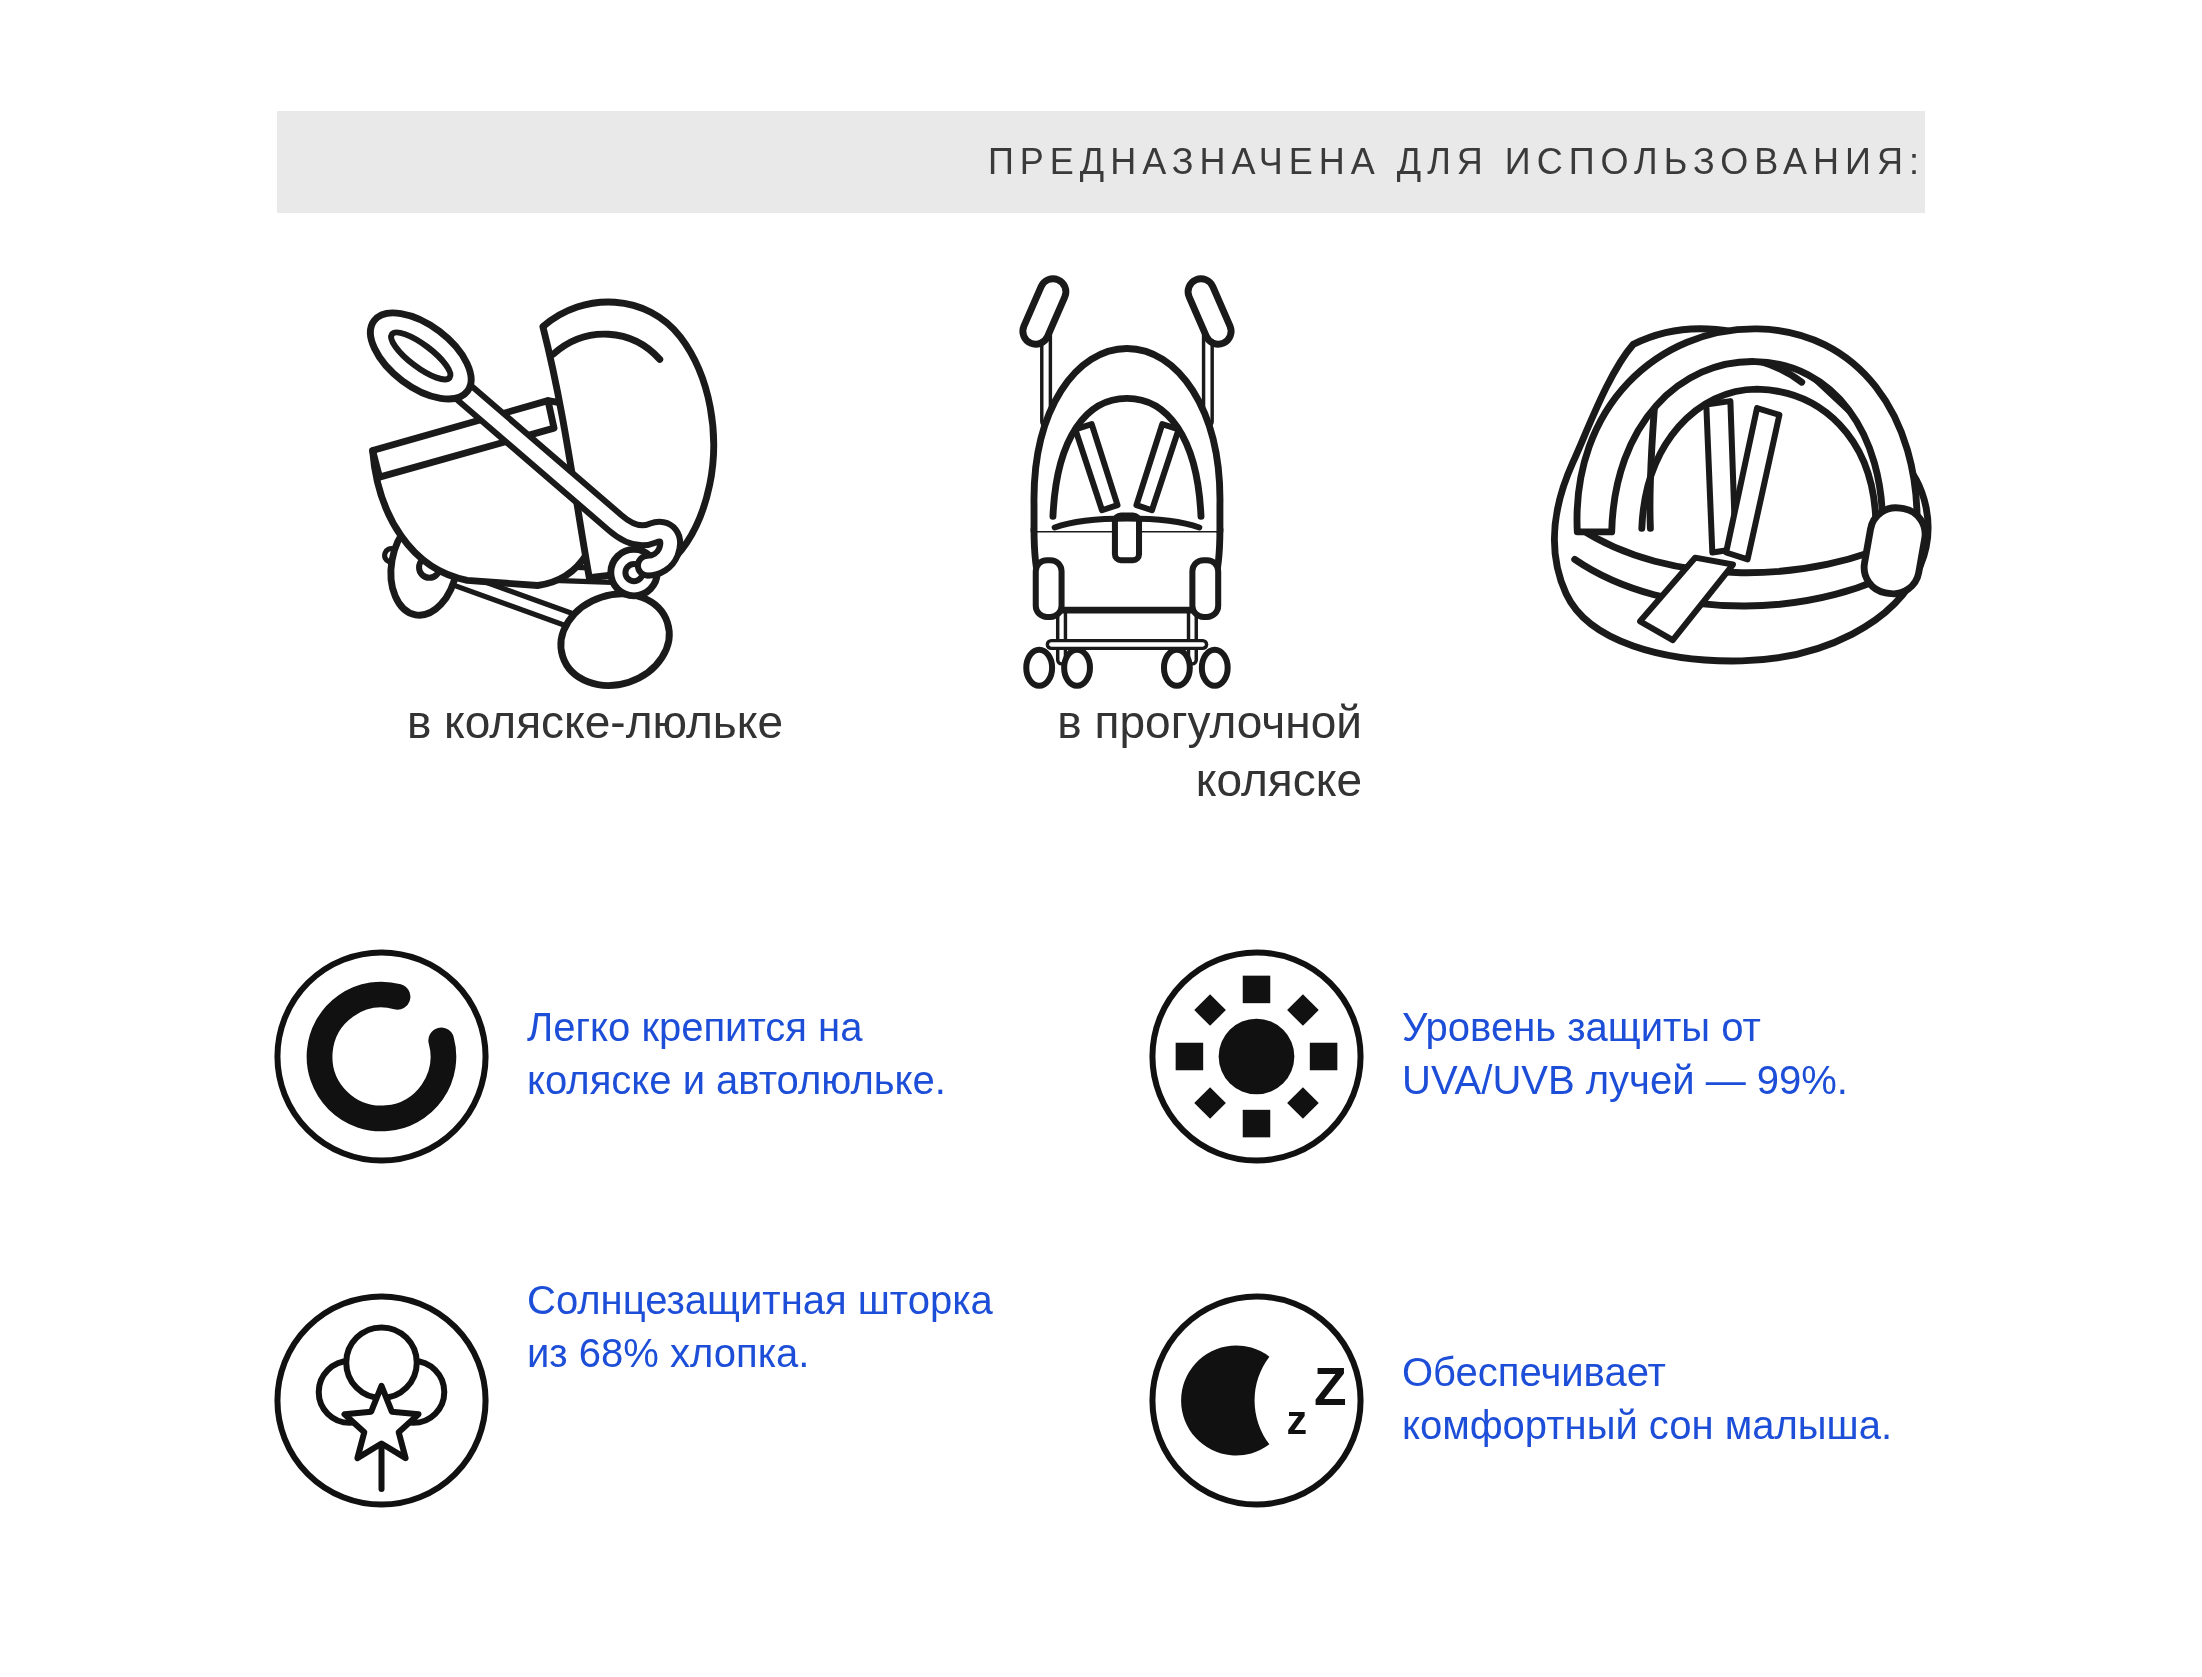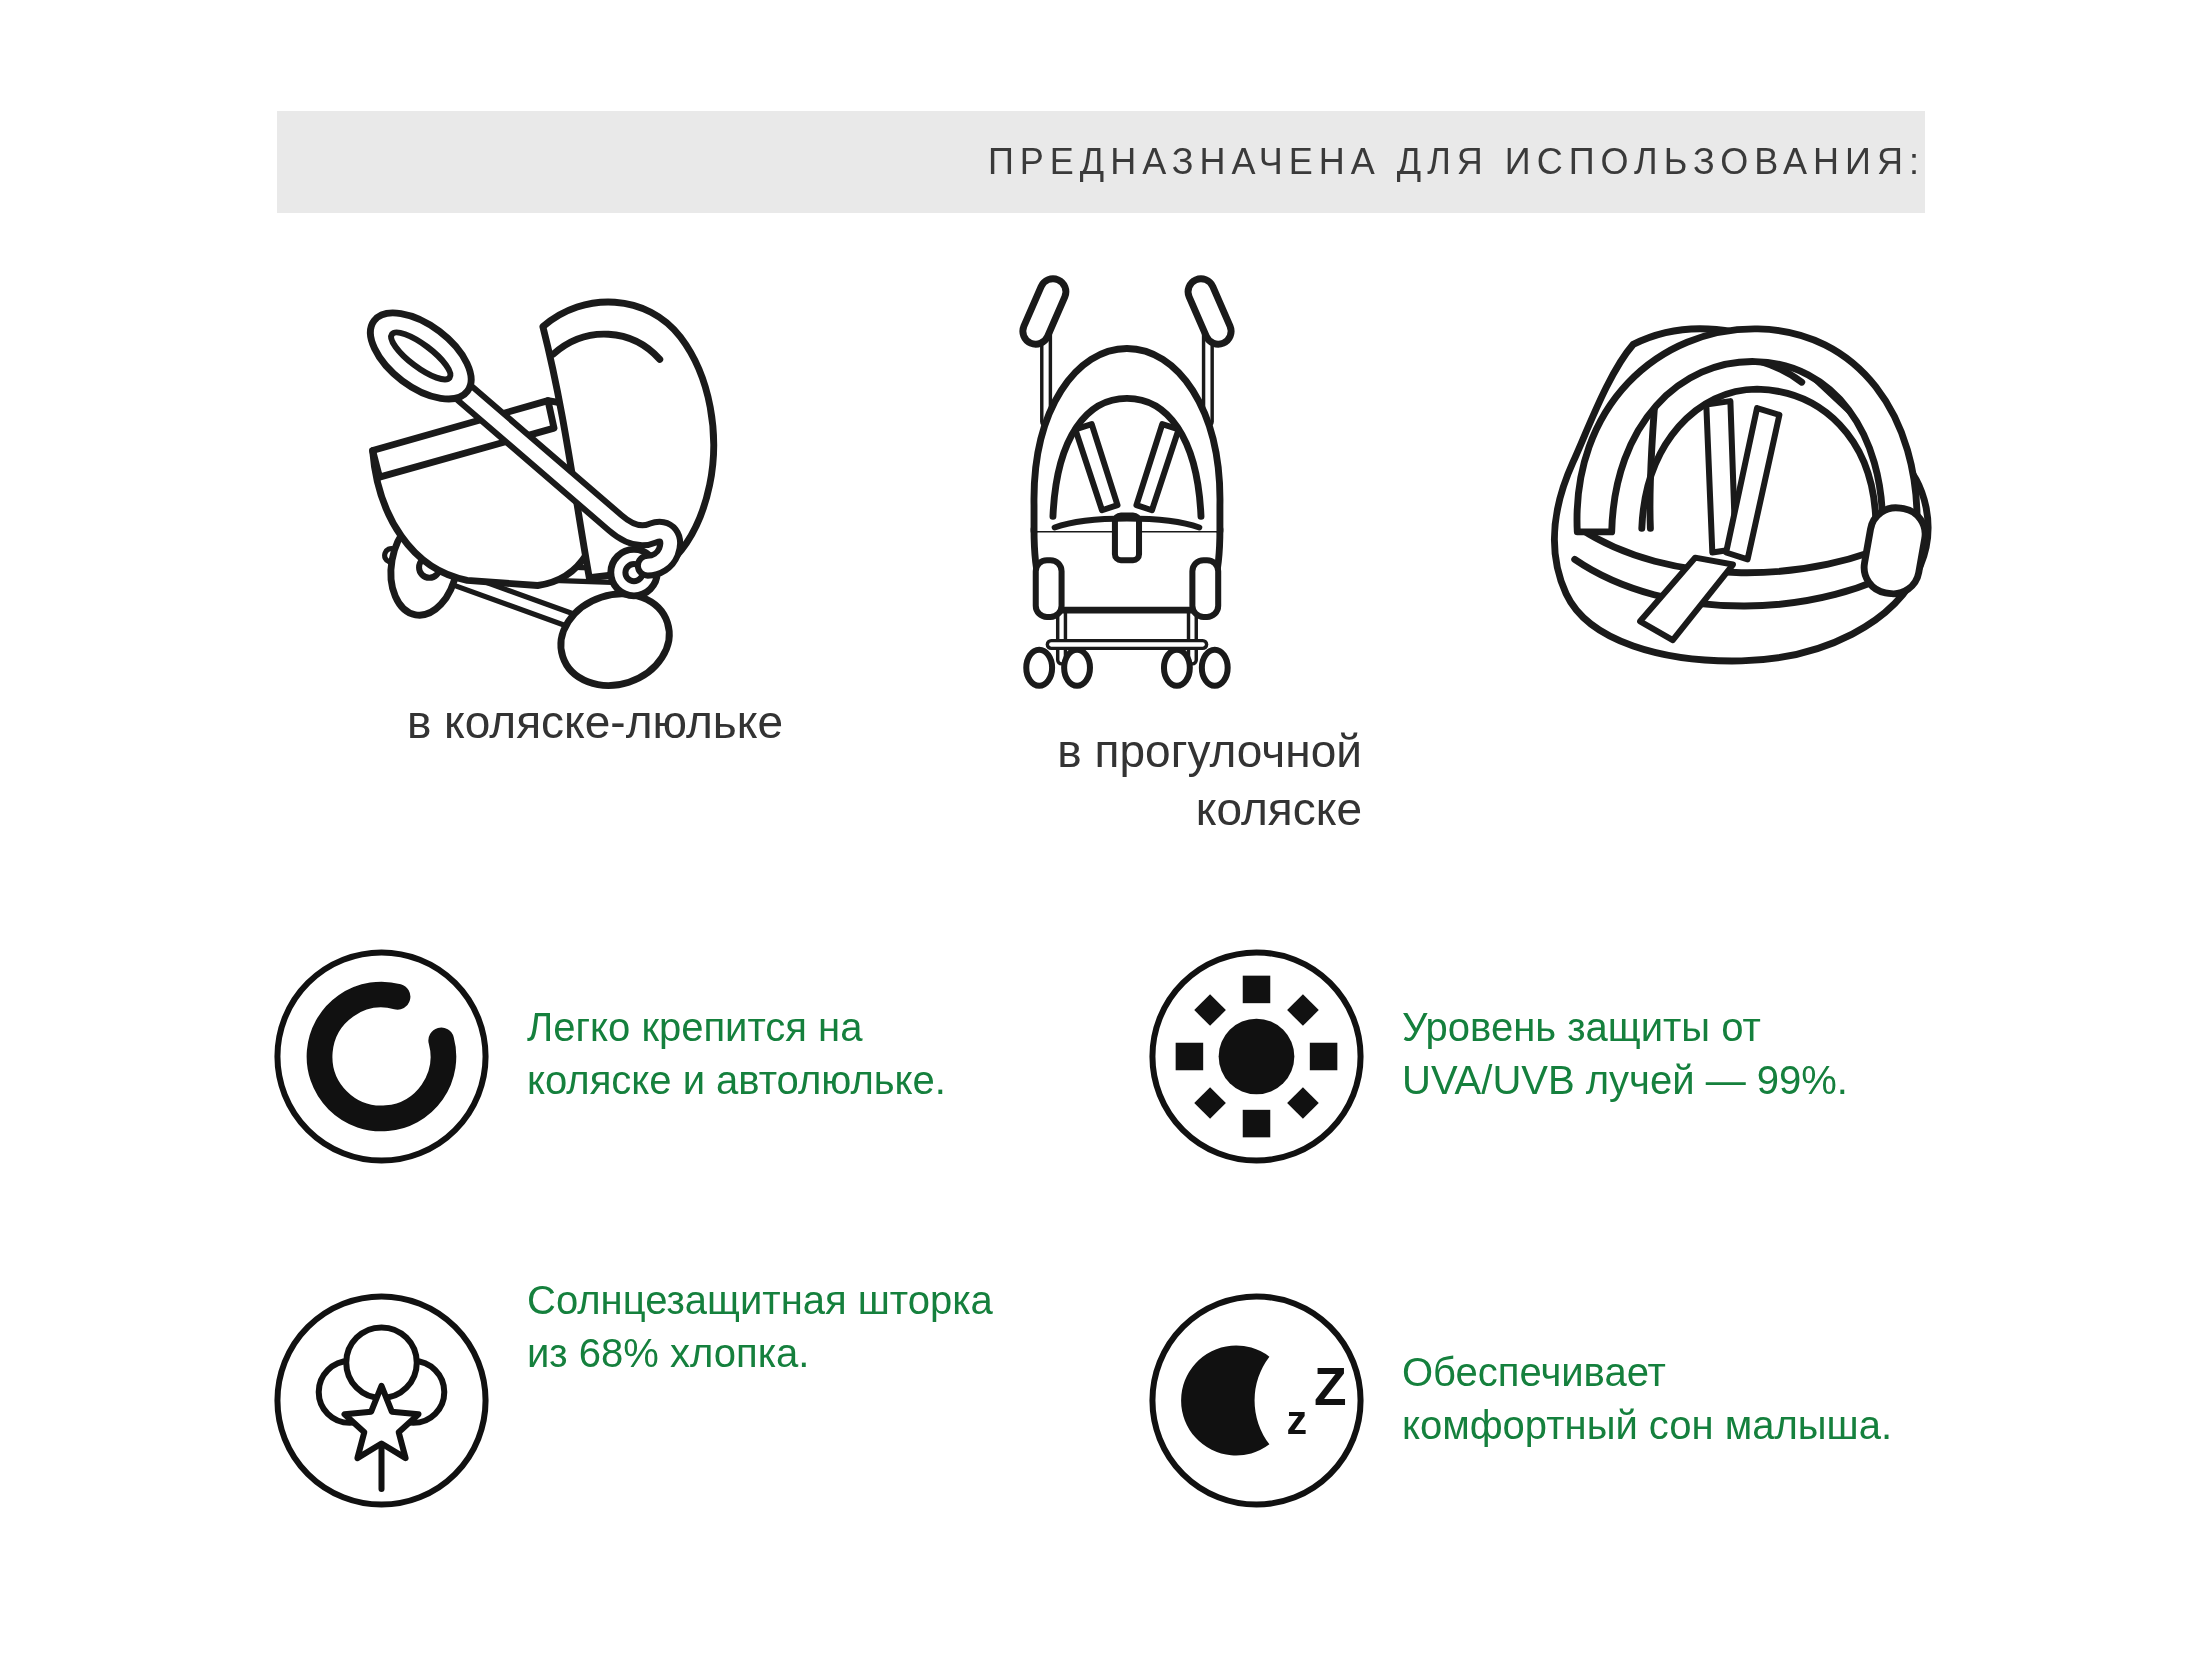--- a/index.html
+++ b/index.html
@@ -4,21 +4,21 @@
 <style>
   html,body{margin:0;padding:0;}
   body{width:2203px;height:1678px;background:#ffffff;font-family:"Liberation Sans",sans-serif;position:relative;overflow:hidden;}
   .canvas{position:absolute;left:0;top:0;width:2203px;height:1678px;background:#ffffff;}
   .banner{position:absolute;left:277px;top:111px;width:1648px;height:102px;background:#e9e9e9;display:flex;align-items:center;justify-content:flex-end;}
   .banner-title{font-size:36px;letter-spacing:6px;color:#3a3a3a;white-space:nowrap;}
   .illu{position:absolute;}
   .caption{position:absolute;text-align:right;font-size:46px;line-height:58px;color:#333333;}
   .caption span{display:block;}
   .feat-icon{position:absolute;width:215px;height:215px;}
-  .feat-text{position:absolute;font-size:40px;line-height:53px;color:#15803d;}
+  .feat-text{position:absolute;font-size:40px;line-height:53px;color:#1d4ed8;}
   .feat-text span{display:block;white-space:nowrap;}
   svg{display:block;}
 </style>
 </head>
 <body>
 
 <div class="canvas">
 
   <div class="banner">
     <span class="banner-title">ПРЕДНАЗНАЧЕНА ДЛЯ ИСПОЛЬЗОВАНИЯ:</span>
@@ -86,21 +86,21 @@
         <path d="M198 184 L179 178 L149 272 L167 278 Z"></path>
         <rect x="124" y="284" width="28" height="52" rx="7"></rect>
       </g>
       <path d="M54 298 C92 284 184 284 222 298" stroke-width="7"></path>
       <g fill="#ffffff" stroke-width="7">
         <rect x="32" y="336" width="30" height="66" rx="13"></rect>
         <rect x="214" y="336" width="30" height="66" rx="13"></rect>
       </g>
     </g>
   </svg>
-  <div class="caption" style="left:846px;top:722px;width:516px">
+  <div class="caption" style="left:846px;top:693px;width:516px">
     <span>в прогулочной</span>
     <span>коляске</span>
   </div>
 
   <svg class="illu" style="left:1530px;top:303px" width="430" height="370" viewBox="0 0 500 430">
     <g fill="none" stroke="#1a1a1a" stroke-width="8" stroke-linecap="round" stroke-linejoin="round">
       <path fill="#ffffff" d="M120 48 C180 18 255 26 308 66 L428 178 C462 210 472 262 454 305 C426 372 340 414 246 416 C156 418 68 394 42 338 C20 290 26 238 50 185 C68 145 92 80 120 48 Z"></path>
       <path d="M58 262 C160 330 330 328 436 272"></path>
       <path d="M52 298 C160 372 340 368 446 300"></path>
       <path d="M148 80 C206 52 272 58 316 92"></path>

